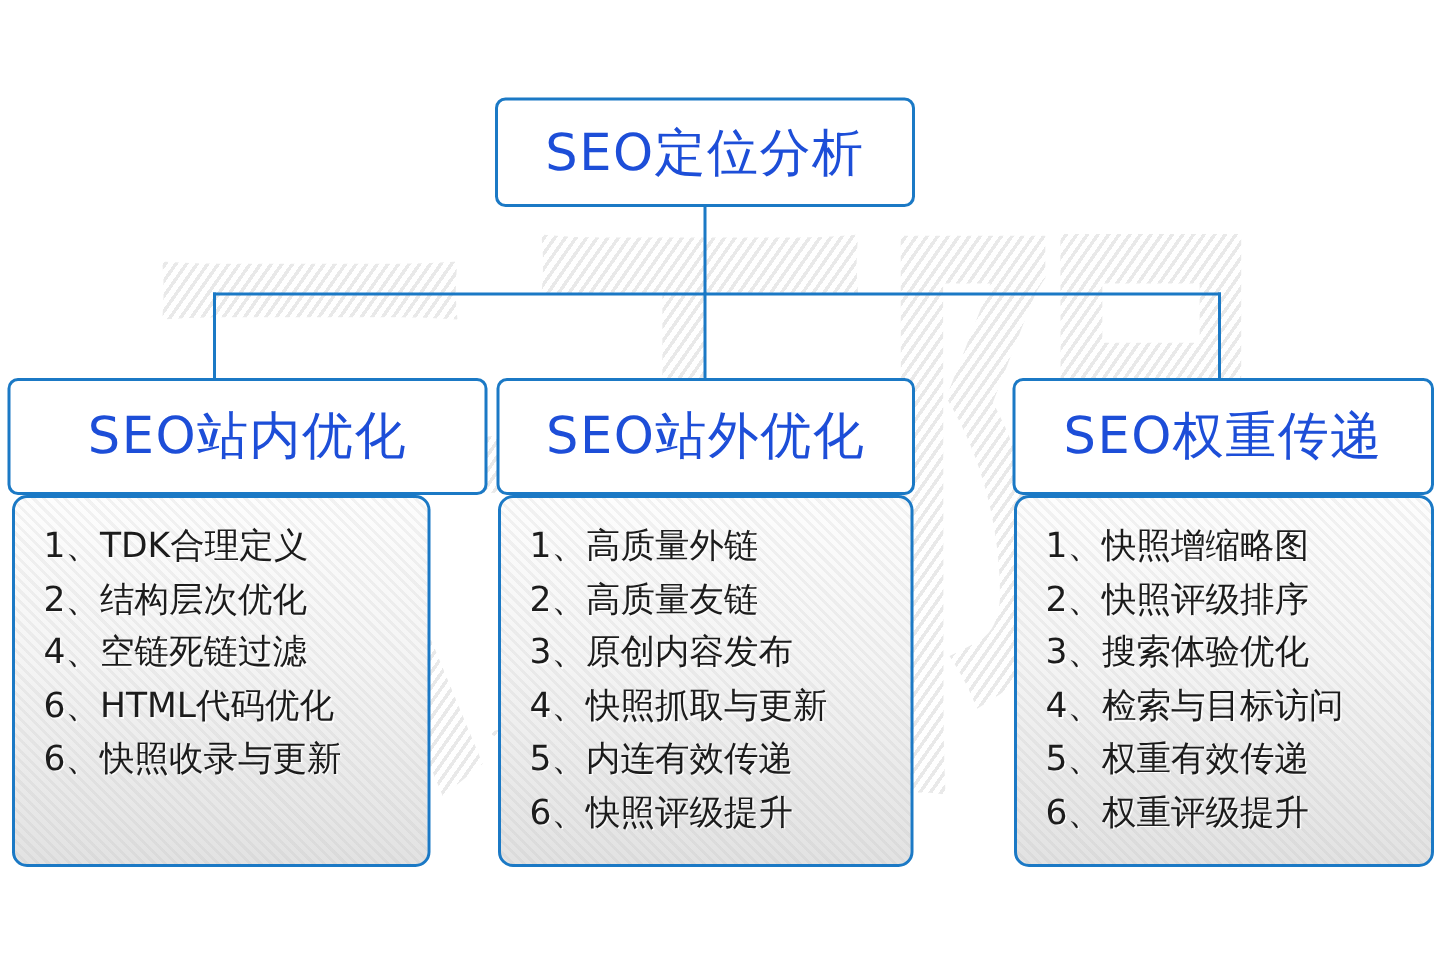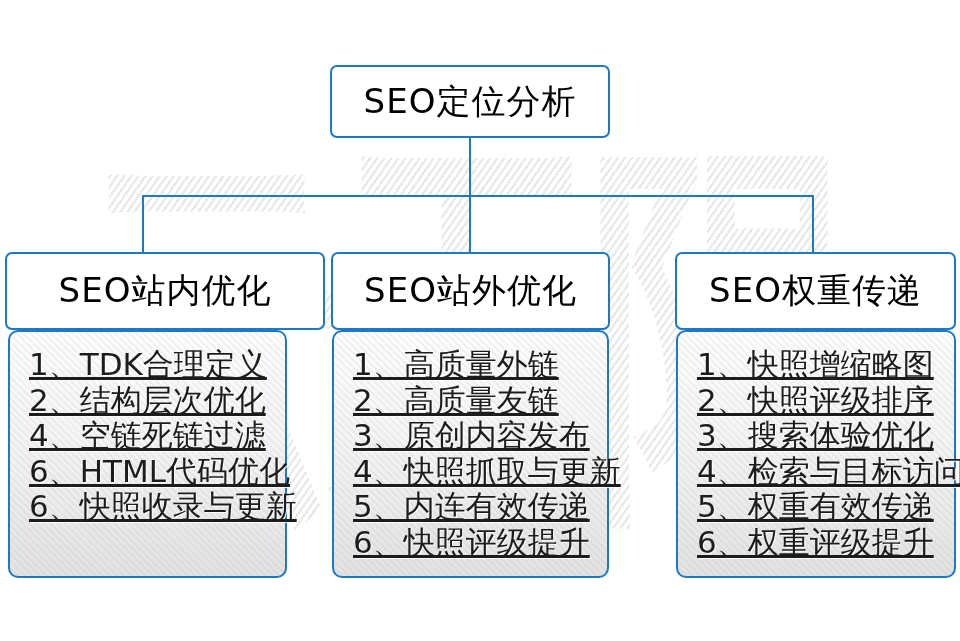--- a/index.html
+++ b/index.html
@@ -23,32 +23,32 @@
 
   
   .line { position:absolute; background:#1b79c5; z-index:1; }
 
   
   .node {
     position:absolute; background:#ffffff; border:2px solid #1b79c5;
     border-radius:7px; box-sizing:border-box; z-index:2;
     display:flex; align-items:center; justify-content:center;
   }
-  .node-title { font-size:34px; color:#000000; letter-spacing:1px; }
+  .node-title { font-size:34px; color:#1d4ed8; letter-spacing:1px; }
 
   .panel {
     position:absolute; border:2px solid #1b79c5; border-radius:10px;
     box-sizing:border-box; z-index:2; padding:15px 8px 0 19px;
     background:
       repeating-linear-gradient(45deg, rgba(160,160,160,0.12) 0 2px, rgba(255,255,255,0) 2px 5px),
       linear-gradient(180deg, #fdfdfd 0%, #f4f4f4 45%, #e2e2e2 100%);
   }
   .item {
-    height:35.5px; line-height:35.5px; font-size:31px; color:#1c1c1c;
-    white-space:nowrap; text-shadow:1px 1px 0 rgba(255,255,255,0.85);text-decoration:underline;
+    height:35.5px; line-height:35.5px; font-size:23px; color:#1c1c1c;
+    white-space:nowrap; text-shadow:1px 1px 0 rgba(255,255,255,0.85);
   }
 
   
   .hdr1 { left:5px;   top:252px; width:320px; height:78px; }
   .hdr2 { left:331px; top:252px; width:279px; height:78px; }
   .hdr3 { left:675px; top:252px; width:281px; height:78px; }
   .pnl1 { left:8px;   top:330px; width:279px; height:248px; }
   .pnl2 { left:332px; top:330px; width:277px; height:248px; }
   .pnl3 { left:676px; top:330px; width:280px; height:248px; }
 </style>

